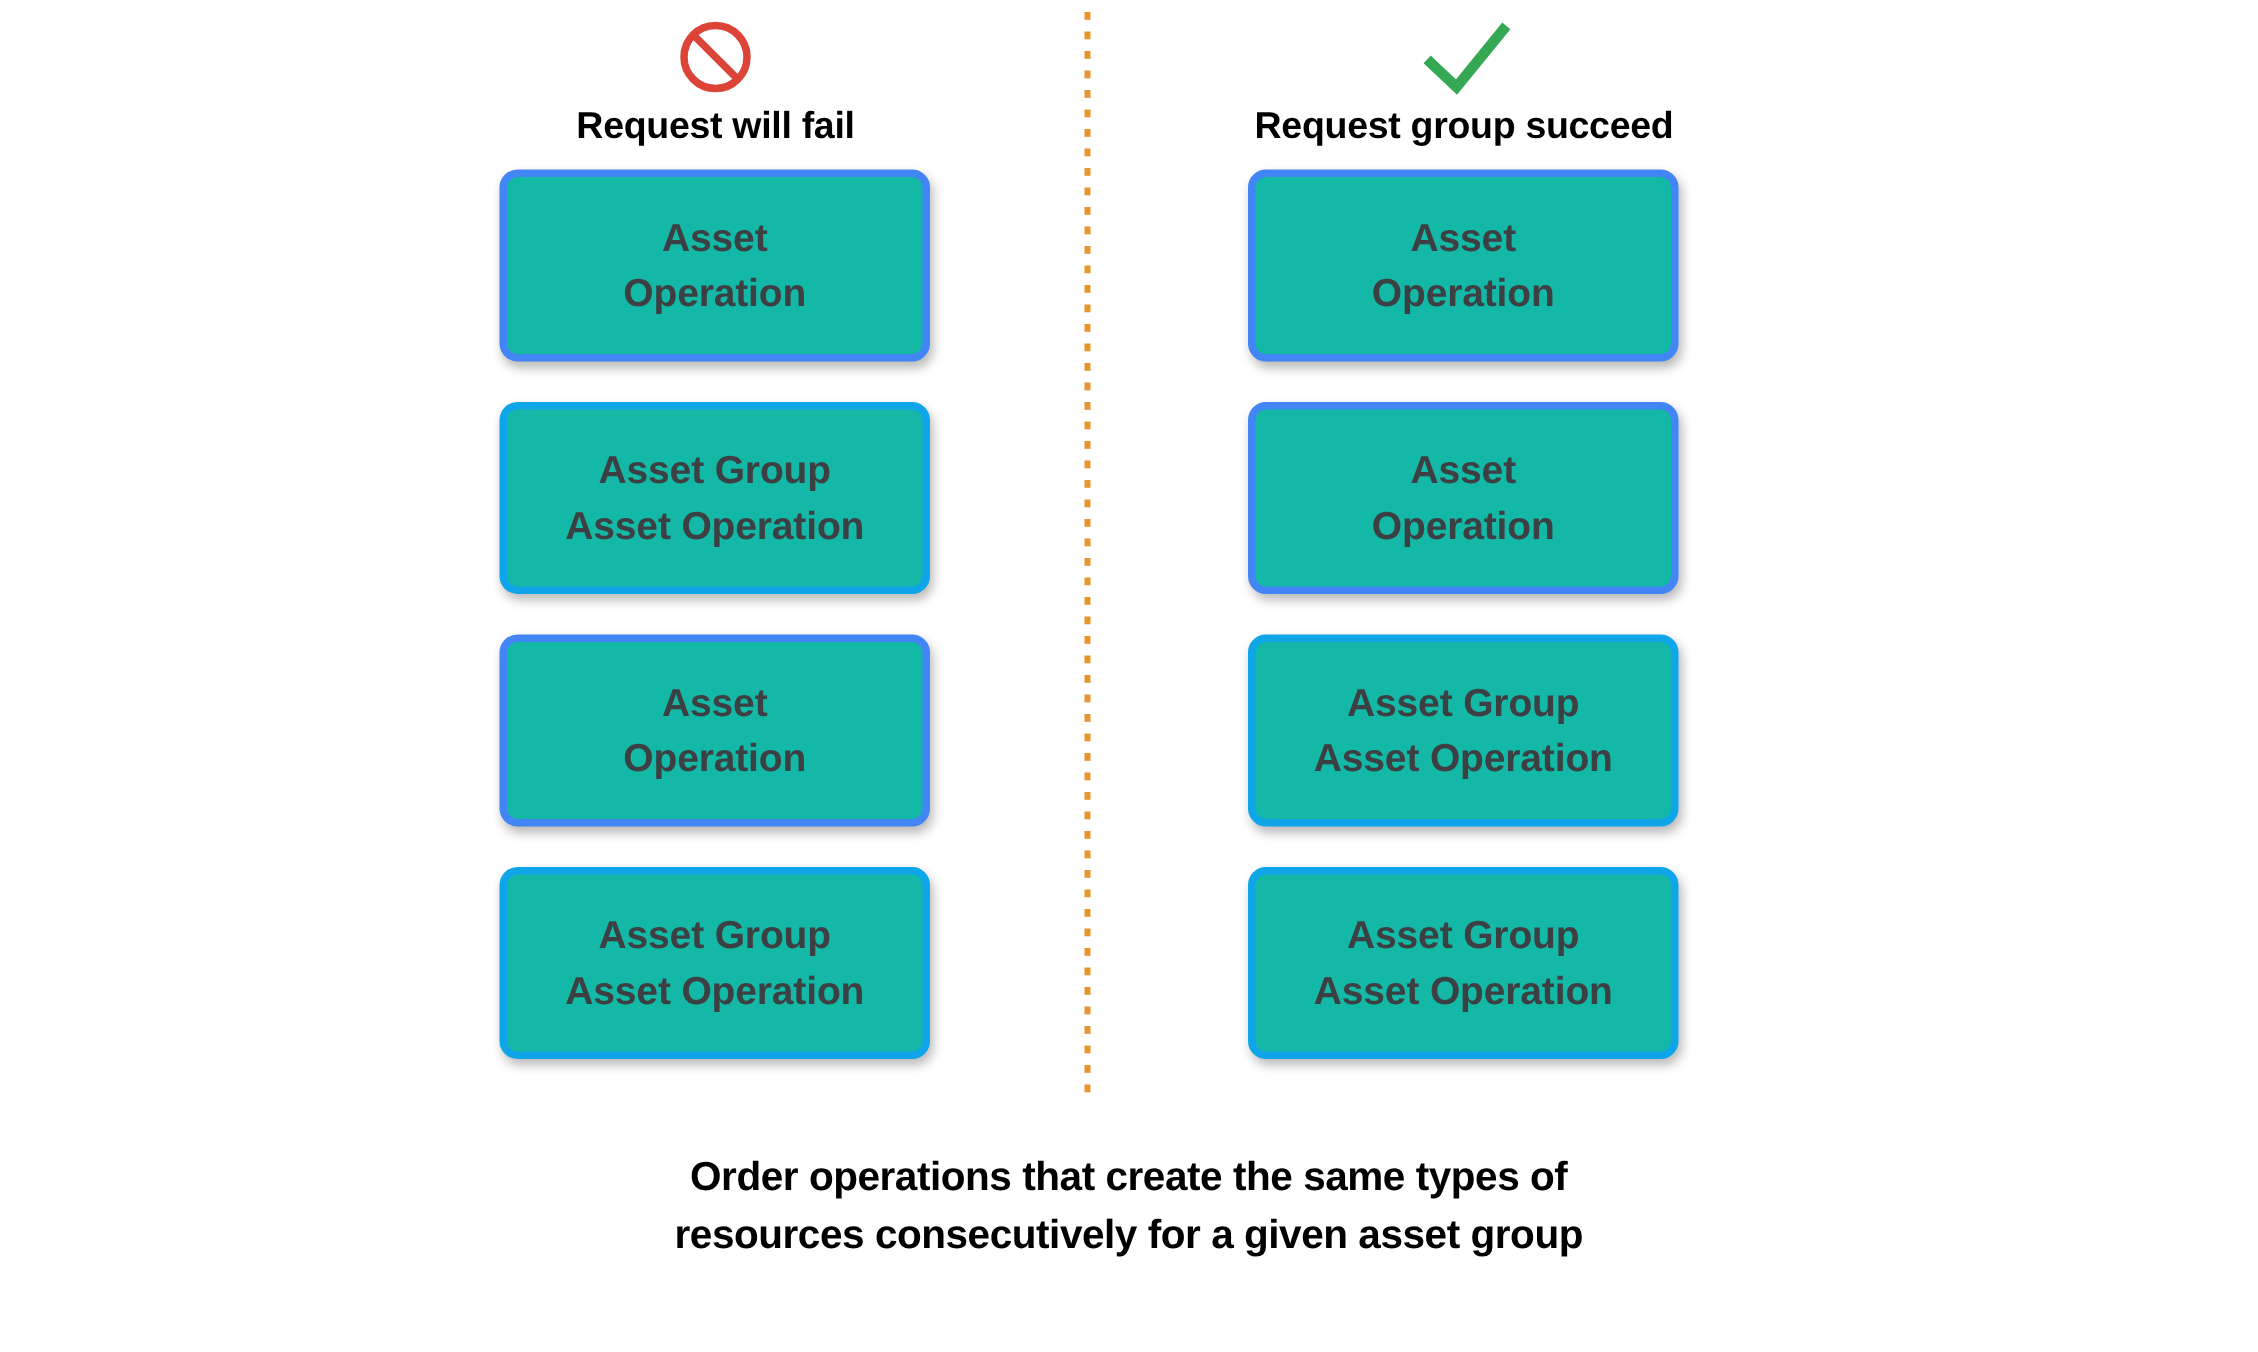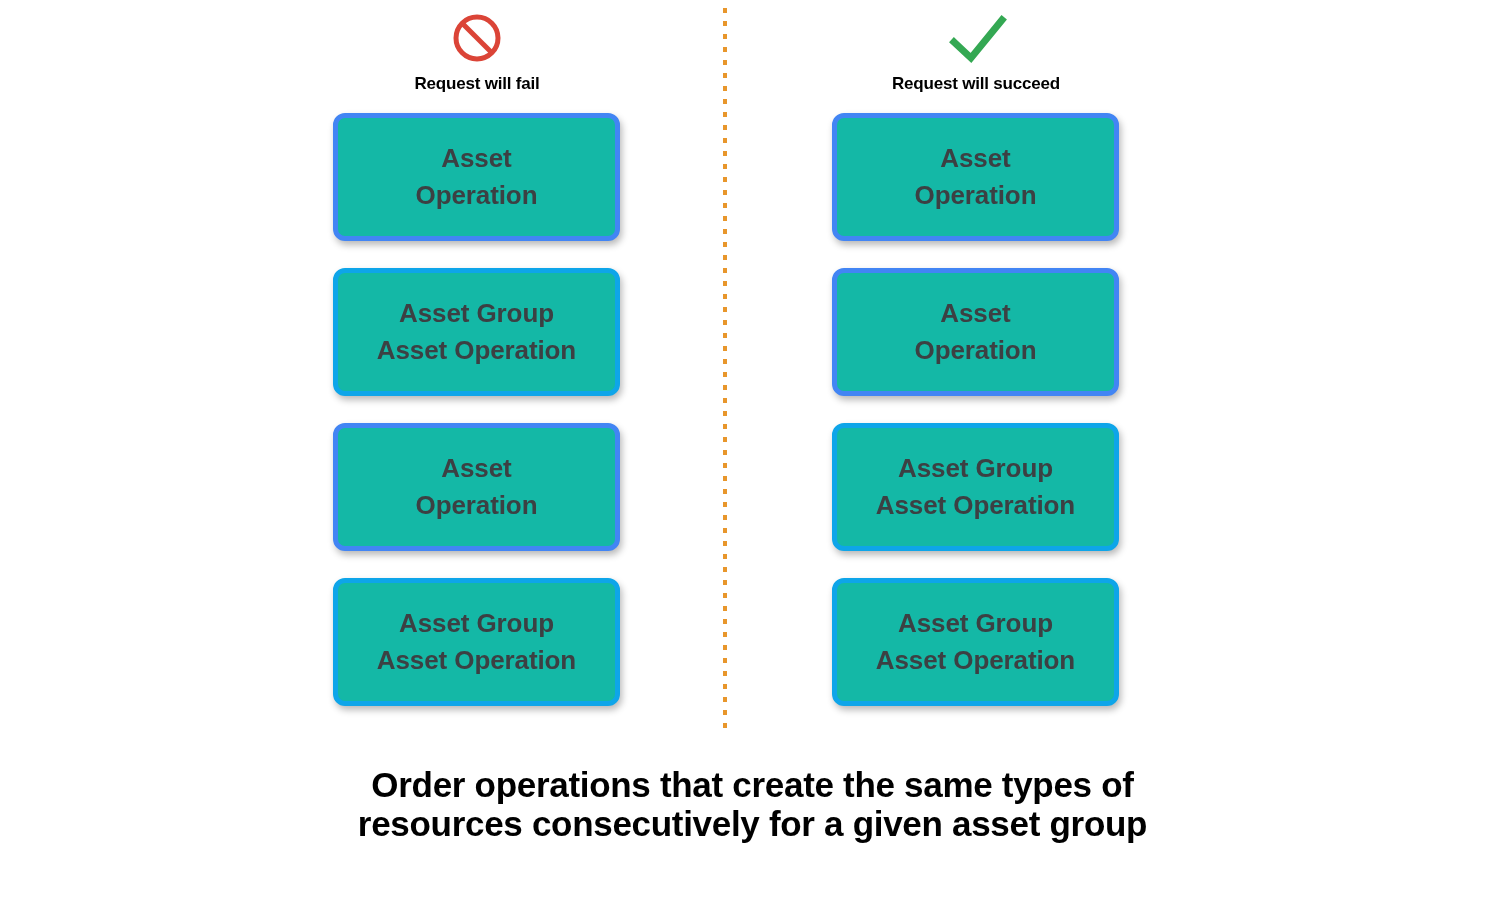--- a/index.html
+++ b/index.html
@@ -57,21 +57,21 @@
   .status-icon {
     display: block;
     margin: 0 auto 6px auto;
     height: 52px;
     width: 56px;
   }
   .status-icon svg { display: block; margin: 0 auto; }
 
   .col-header-label {
     display: block;
-    font-size: 17px;
+    font-size: 25px;
     font-weight: bold;
     color: #000000;
     letter-spacing: -0.2px;
     line-height: 28px;
     white-space: nowrap;
   }
 
   
   .box-stack {
     position: absolute;
@@ -107,21 +107,21 @@
     white-space: pre-line;
   }
 
   
   .caption {
     position: absolute;
     left: 0;
     top: 765px;
     width: 1505px;
     text-align: center;
-    font-size: 35px;
+    font-size: 27px;
     font-weight: bold;
     color: #000000;
     line-height: 39px;
     letter-spacing: -0.3px;
     white-space: pre-line;
   }
 </style>
 </head>
 <body>
 
@@ -160,21 +160,21 @@
     </div>
   </div>
 
   <div class="column column-succeed">
     <div class="col-header">
       <span class="status-icon">
         <svg width="60" height="52" viewBox="0 0 60 52">
           <polyline points="6,30 23,46 54,8" fill="none" stroke="#34A853" stroke-width="7" stroke-linecap="square" stroke-linejoin="miter"></polyline>
         </svg>
       </span>
-      <span class="col-header-label">Request will succeed</span>
+      <span class="col-header-label">Request group succeed</span>
     </div>
 
     <div class="box-stack">
       <div class="op-box type-asset">
         <span class="op-box-label">Asset
 Operation</span>
       </div>
       <div class="op-box type-asset">
         <span class="op-box-label">Asset
 Operation</span>

